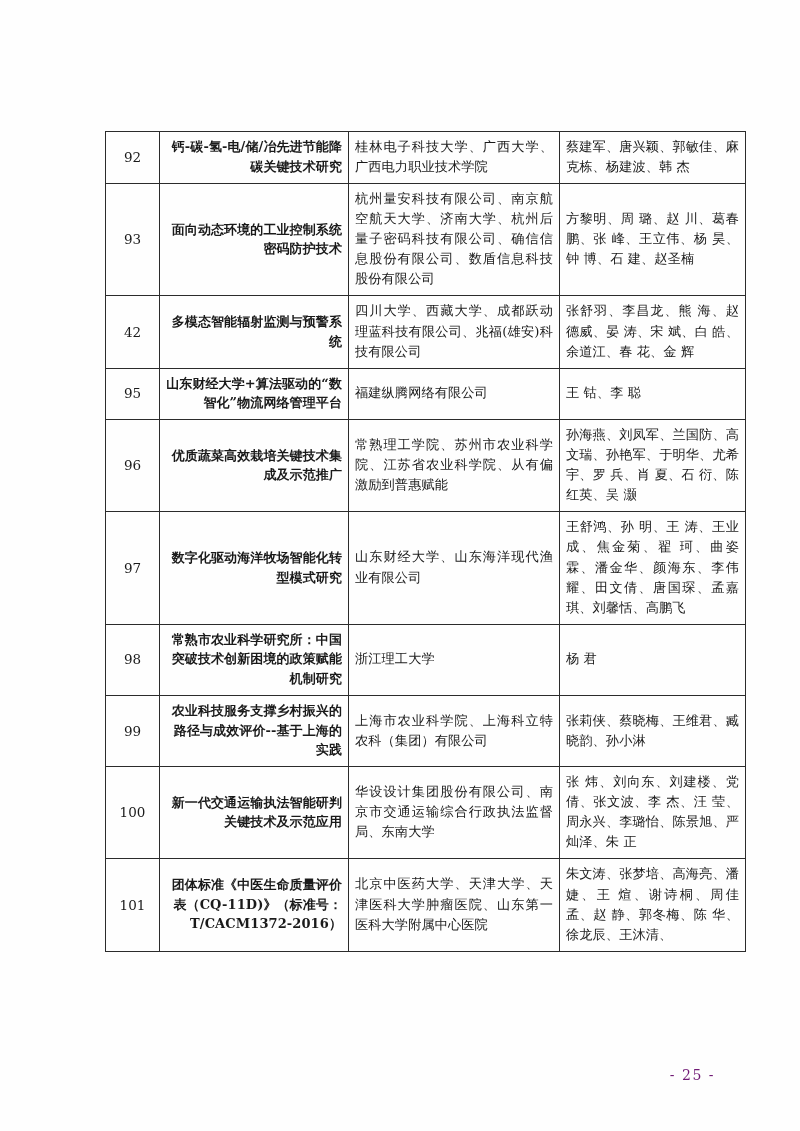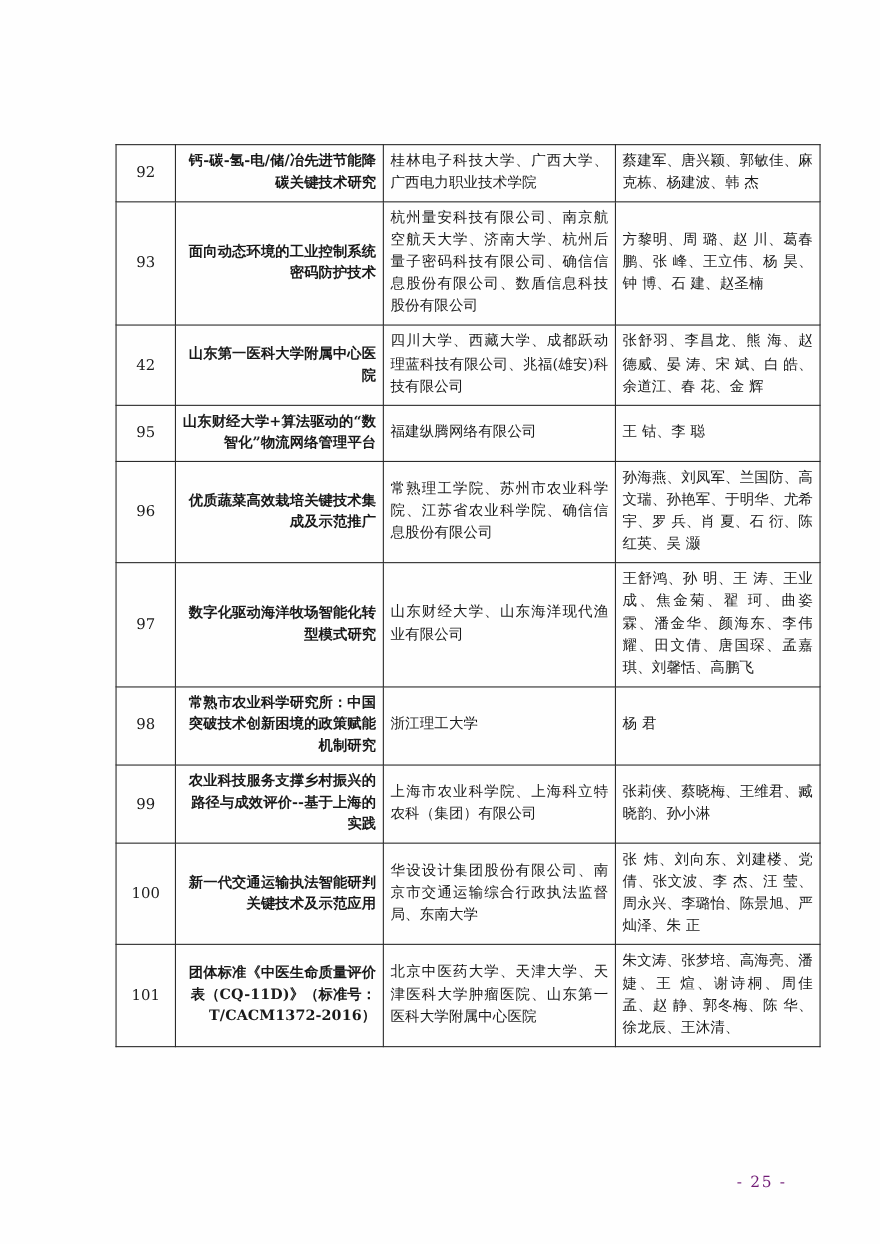--- a/index.html
+++ b/index.html
@@ -100,36 +100,36 @@
 
         <tr>
           <td class="col-index">93</td>
           <td class="col-title">面向动态环境的工业控制系统密码防护技术</td>
           <td class="col-org">杭州量安科技有限公司、南京航空航天大学、济南大学、杭州后量子密码科技有限公司、确信信息股份有限公司、数盾信息科技股份有限公司</td>
           <td class="col-people">方黎明、周 璐、赵 川、葛春鹏、张 峰、王立伟、杨 昊、钟 博、石 建、赵圣楠</td>
         </tr>
 
         <tr>
           <td class="col-index">42</td>
-          <td class="col-title">山东第一医科大学附属中心医院</td>
+          <td class="col-title">多模态智能辐射监测与预警系统</td>
           <td class="col-org">四川大学、西藏大学、成都跃动理蓝科技有限公司、兆福(雄安)科技有限公司</td>
           <td class="col-people">张舒羽、李昌龙、熊 海、赵德威、晏 涛、宋 斌、白 皓、余道江、春 花、金 辉</td>
         </tr>
 
         <tr>
           <td class="col-index">95</td>
           <td class="col-title">山东财经大学+算法驱动的“数智化”物流网络管理平台</td>
           <td class="col-org">福建纵腾网络有限公司</td>
           <td class="col-people">王 钴、李 聪</td>
         </tr>
 
         <tr>
           <td class="col-index">96</td>
           <td class="col-title">优质蔬菜高效栽培关键技术集成及示范推广</td>
-          <td class="col-org">常熟理工学院、苏州市农业科学院、江苏省农业科学院、确信信息股份有限公司</td>
+          <td class="col-org">常熟理工学院、苏州市农业科学院、江苏省农业科学院、从有偏激励到普惠赋能</td>
           <td class="col-people">孙海燕、刘凤军、兰国防、高文瑞、孙艳军、于明华、尤希宇、罗 兵、肖 夏、石 衍、陈红英、吴 灏</td>
         </tr>
 
         <tr>
           <td class="col-index">97</td>
           <td class="col-title">数字化驱动海洋牧场智能化转型模式研究</td>
           <td class="col-org">山东财经大学、山东海洋现代渔业有限公司</td>
           <td class="col-people">王舒鸿、孙 明、王 涛、王业成、焦金菊、翟 珂、曲姿霖、潘金华、颜海东、李伟耀、田文倩、唐国琛、孟嘉琪、刘馨恬、高鹏飞</td>
         </tr>
 

